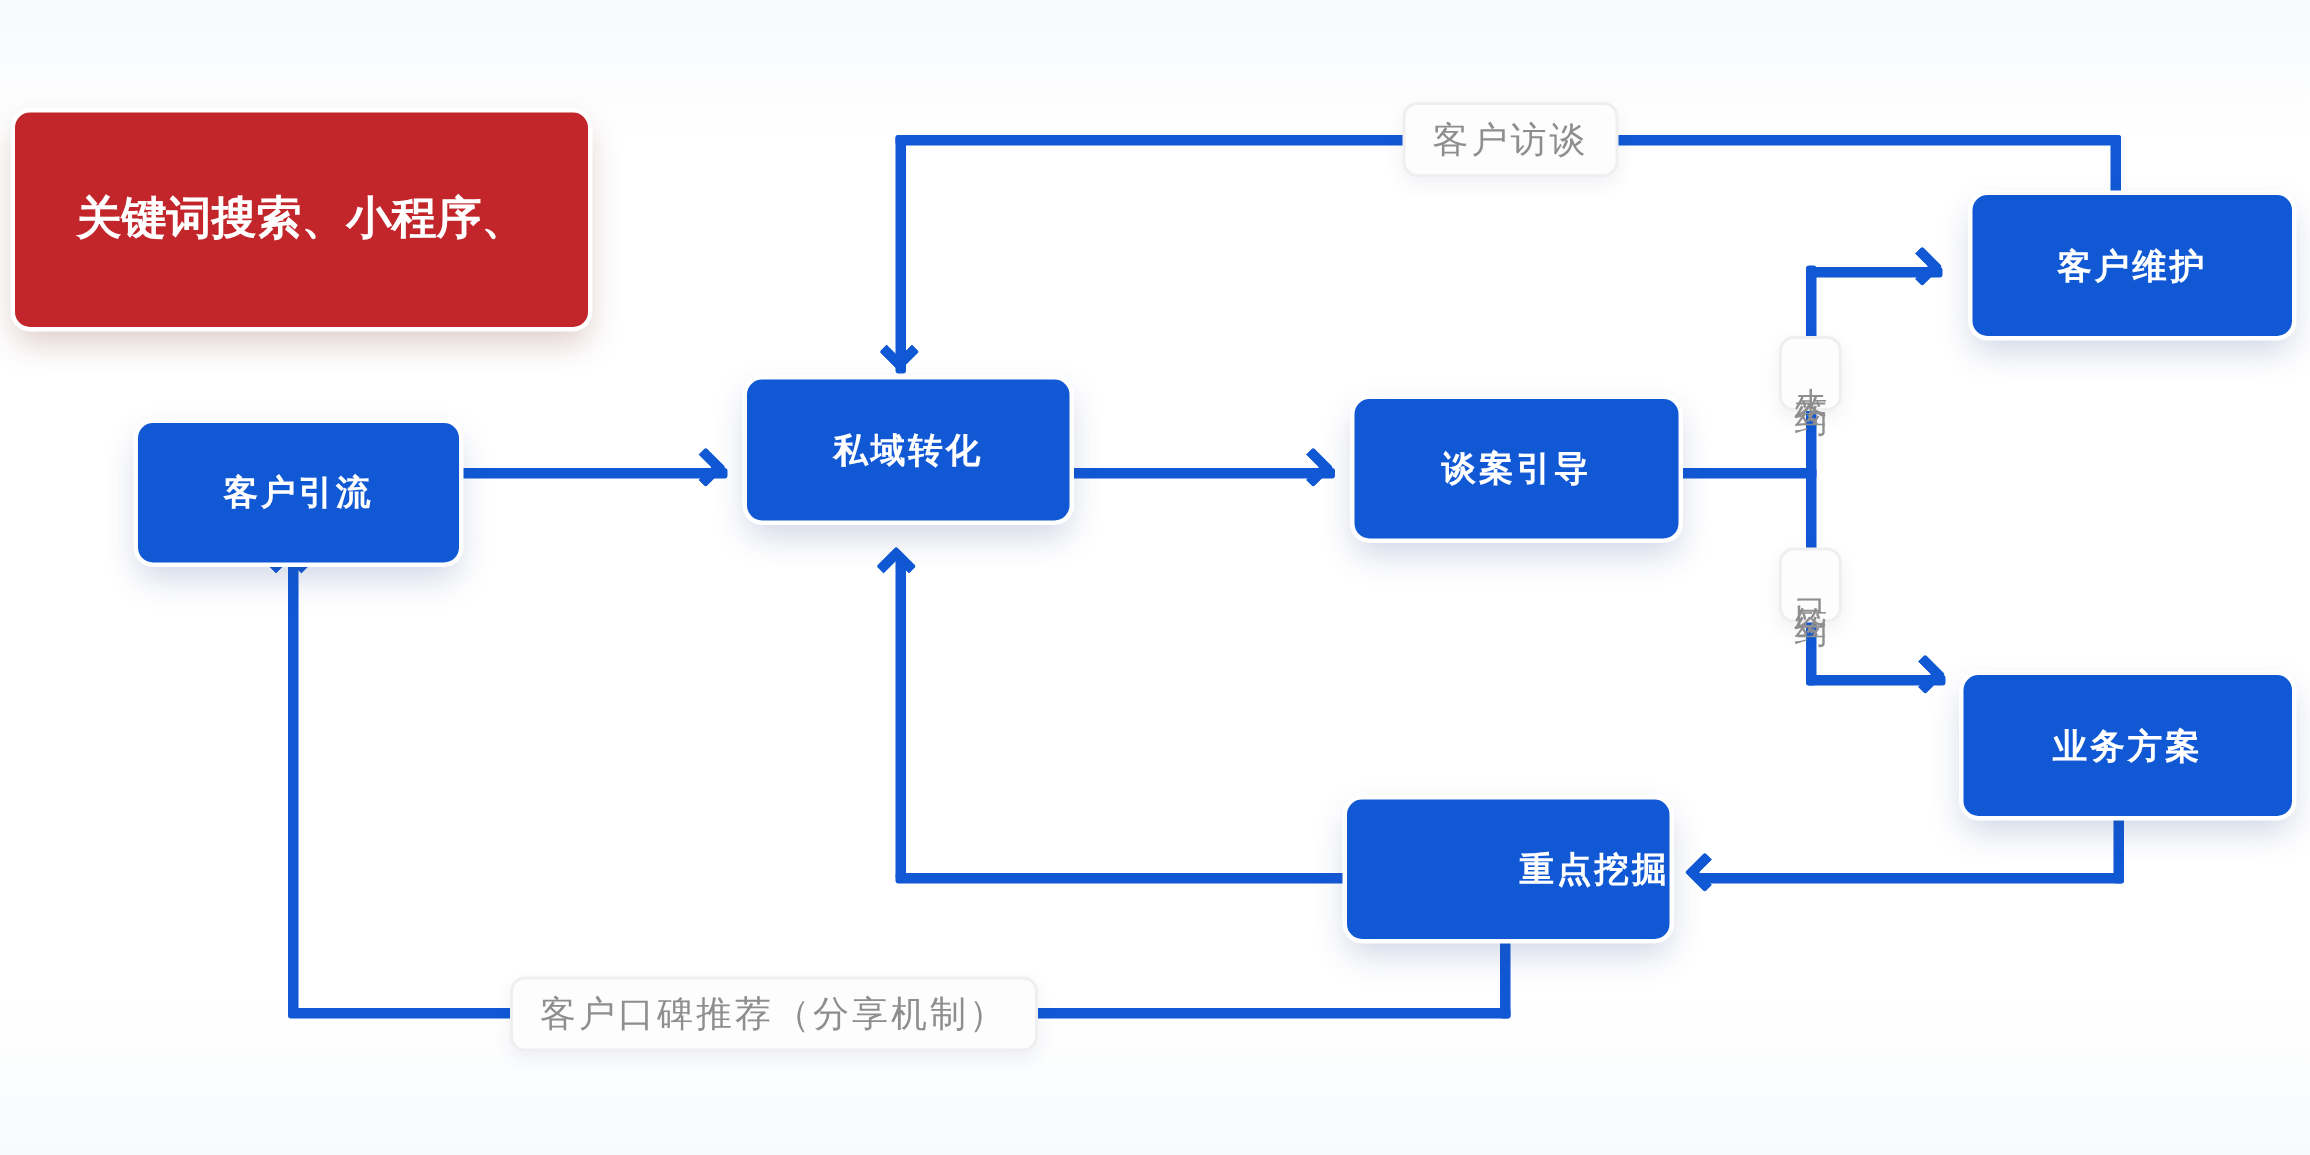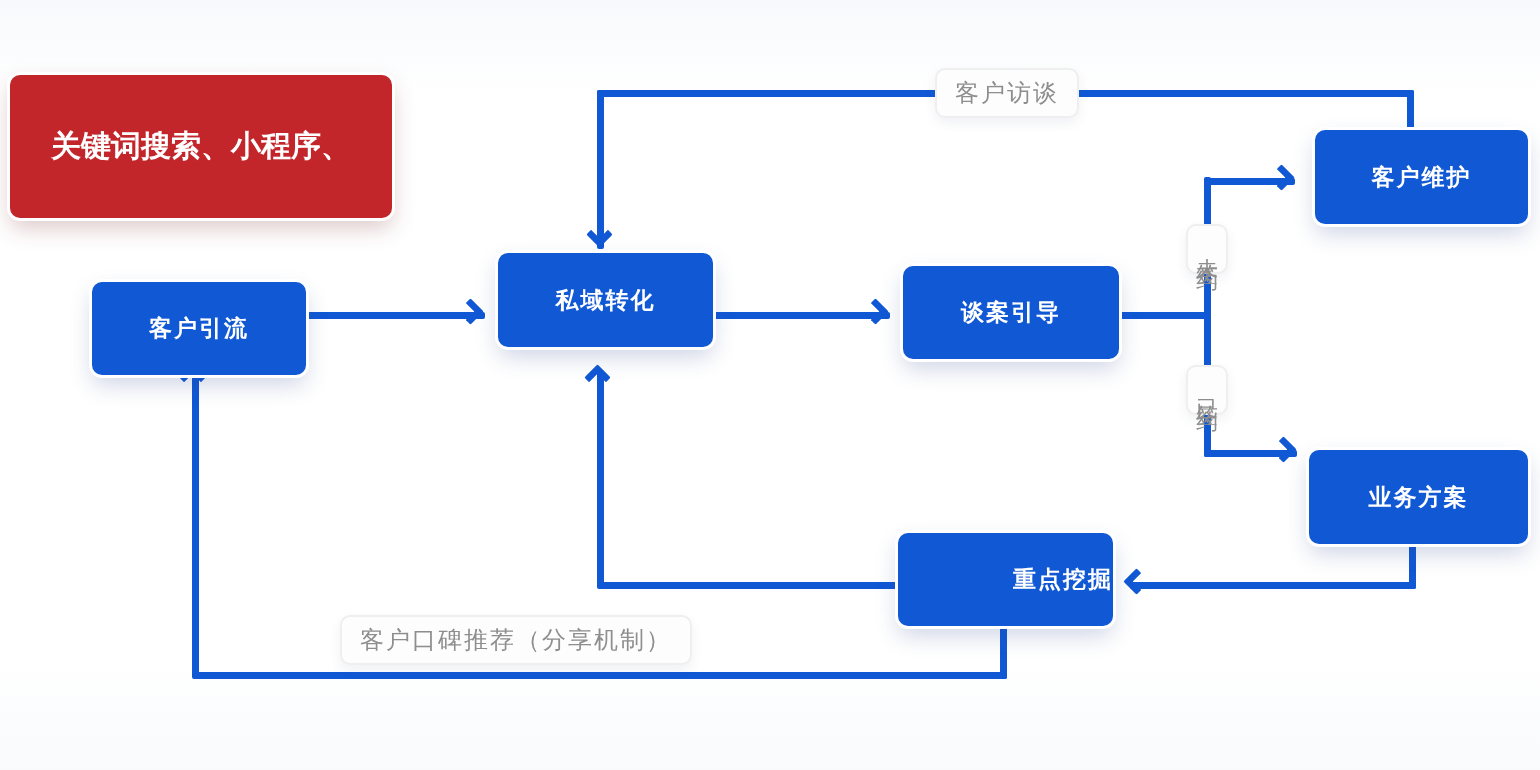--- a/index.html
+++ b/index.html
@@ -120,21 +120,21 @@
   <div class="chev chev-u" style="left:588px; top:368px;"></div>
 
   <div class="line" style="left:1000px; top:623px; width:7px; height:56px;"></div>
   <div class="line" style="left:192px; top:672px; width:815px; height:7px;"></div>
   <div class="line" style="left:192px; top:370px; width:7px; height:306px;"></div>
   <div class="chev chev-u" style="left:183px; top:368px;"></div>
 
   <div class="edge-label" style="left:1007px; top:93px;">客户访谈</div>
   <div class="edge-label vertical" style="left:1207px; top:249px;">未签约</div>
   <div class="edge-label vertical" style="left:1207px; top:390px;">已签约</div>
-  <div class="edge-label" style="left:516px; top:640px;">客户口碑推荐（分享机制）</div>
+  <div class="edge-label" style="left:516px; top:676px;">客户口碑推荐（分享机制）</div>
 
   <div class="note">
     <span>关键词搜索、小程序、</span>
   </div>
 
   <div class="node" style="left:92px; top:266px; width:214px; height:93px;margin-top:16px;">
     <span>客户引流</span>
   </div>
   <div class="node" style="left:498px; top:253px; width:215px; height:94px;">
     <span>私域转化</span>

